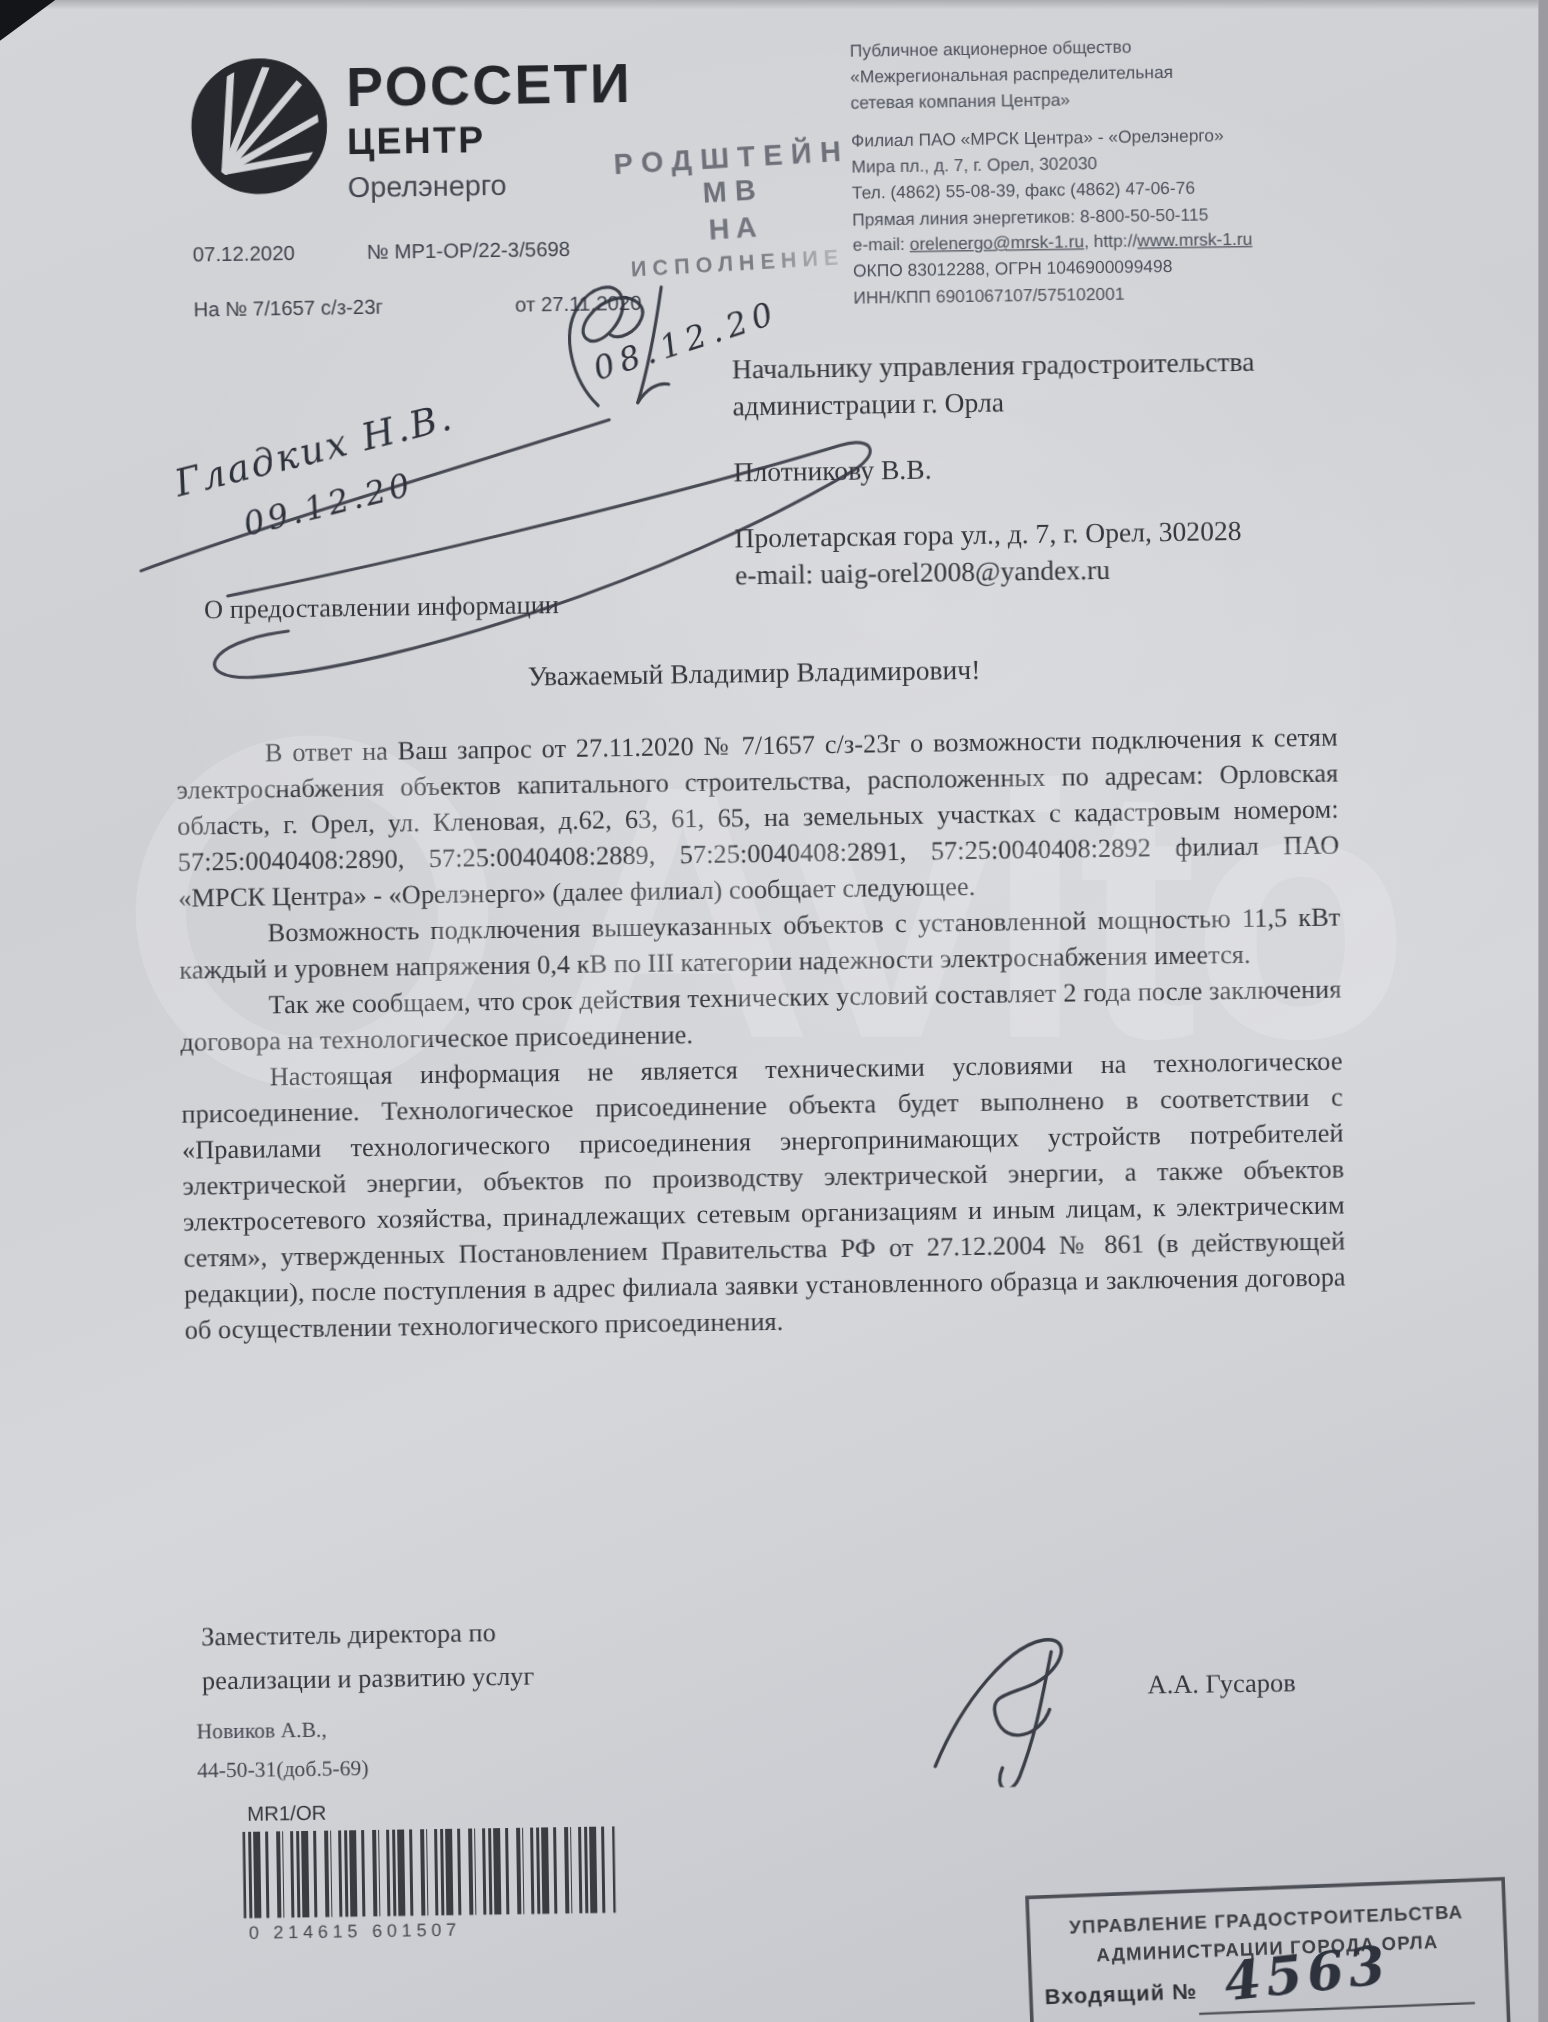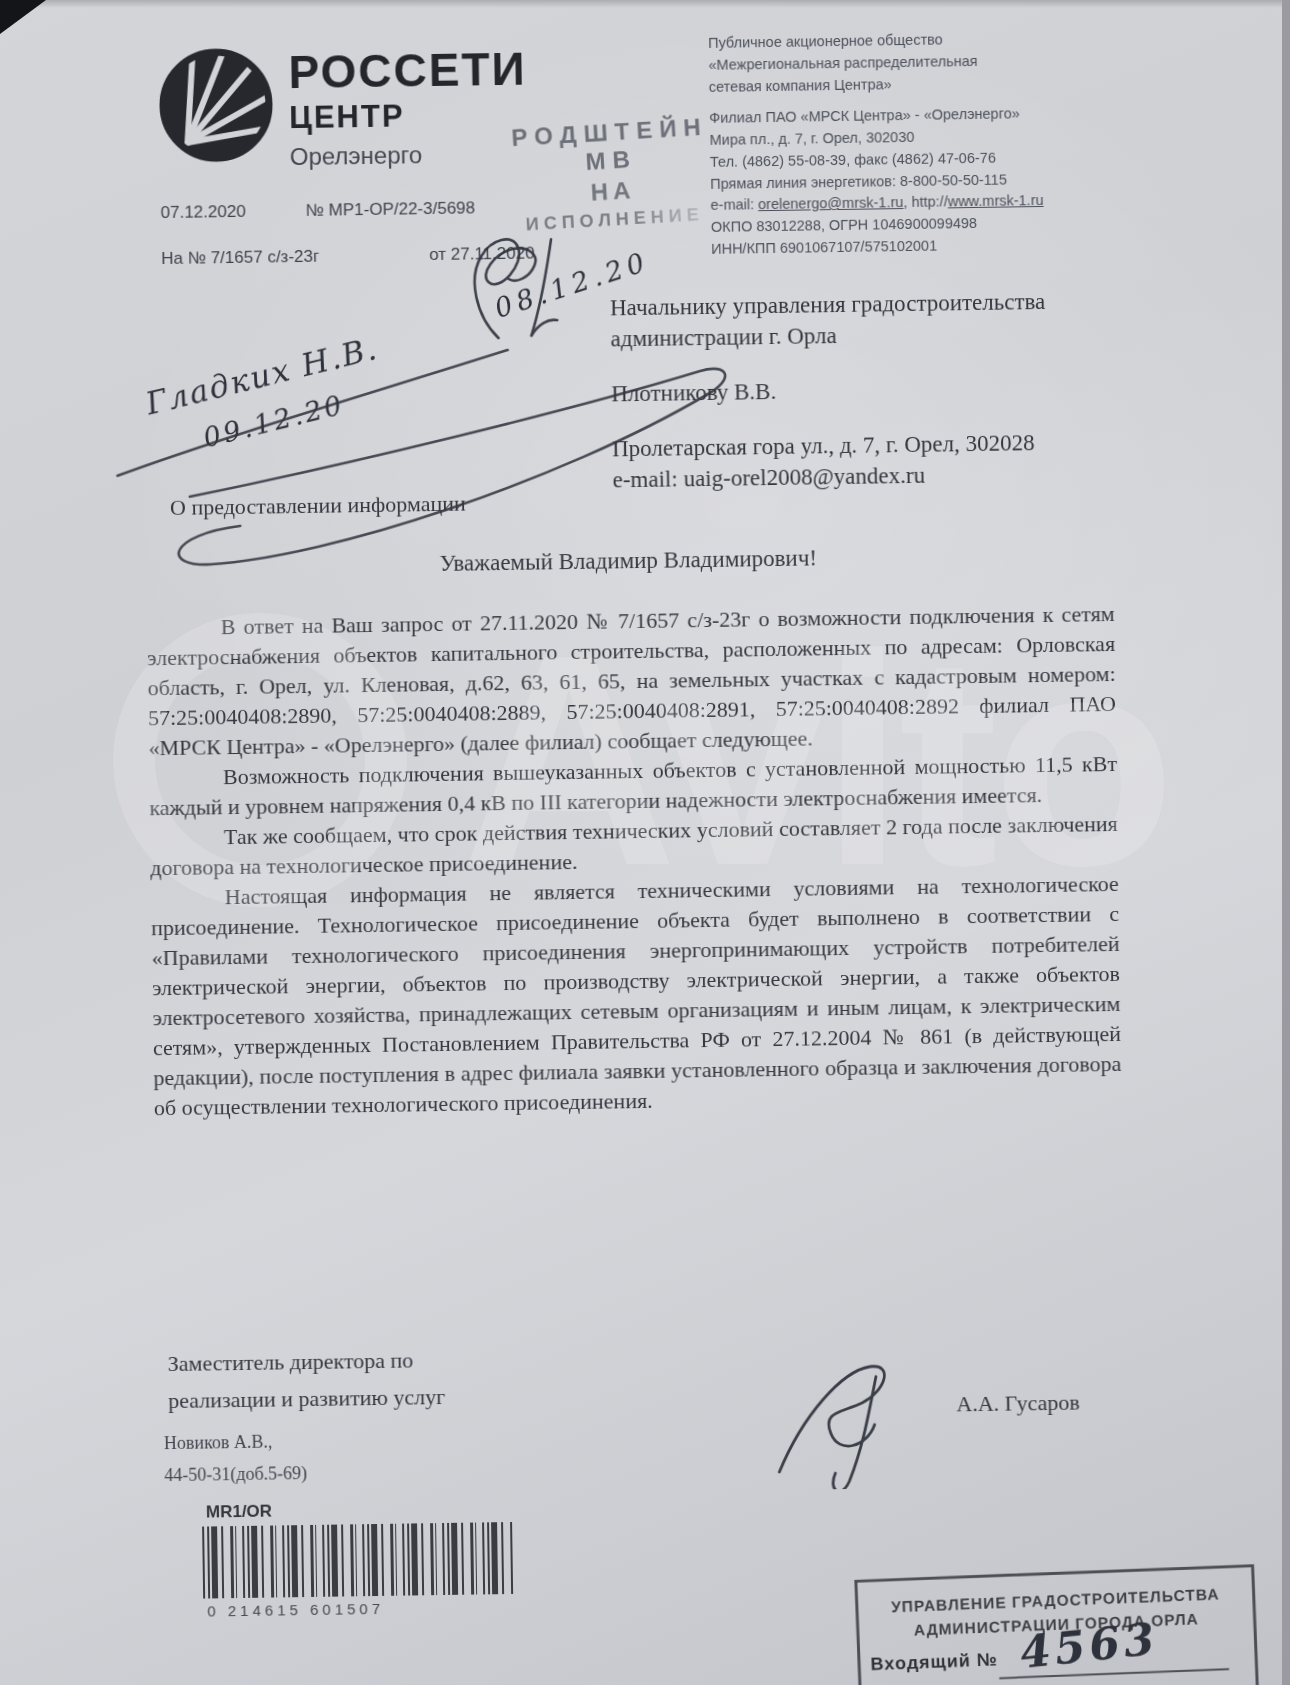--- a/index.html
+++ b/index.html
@@ -55,21 +55,21 @@
   .salutation{position:absolute;left:150px;top:548px;width:965px;text-align:center;font-size:23px;}
 
   .body-text{position:absolute;left:150px;top:606px;width:968px;font-size:22px;line-height:30px;
     text-align:justify;color:#35383f;}
   .body-text p{margin:0;text-indent:74px;}
 
   .sign-pos{position:absolute;left:160px;top:1338px;font-size:22px;line-height:1.7;}
   .sign-name{position:absolute;left:948px;top:1396px;font-size:22px;}
   .executor{position:absolute;left:155px;top:1420px;font-size:18px;line-height:1.8;color:#42464e;}
 
-  .bc-label{position:absolute;left:196px;top:1496px;font-family:"Liberation Sans",sans-serif;font-weight:bold;font-size:17px;color:#33363c;}
+  .bc-label{position:absolute;left:196px;top:1496px;font-family:"Liberation Sans",sans-serif;font-weight:normal;font-size:17px;color:#33363c;}
   .barcode{position:absolute;left:192px;top:1520px;width:310px;height:72px;opacity:.88;
     background:repeating-linear-gradient(90deg,
       #26282d 0 2px, transparent 2px 5px,
       #26282d 5px 7px, transparent 7px 9px,
       #26282d 9px 15px, transparent 15px 19px,
       #26282d 19px 21px, transparent 21px 28px,
       #26282d 28px 31px, transparent 31px 33px,
       #26282d 33px 34px, transparent 34px 40px);}
   .bc-digits{position:absolute;left:196px;top:1596px;font-family:"Liberation Sans",sans-serif;font-size:15px;letter-spacing:4px;color:#45484f;}
 

